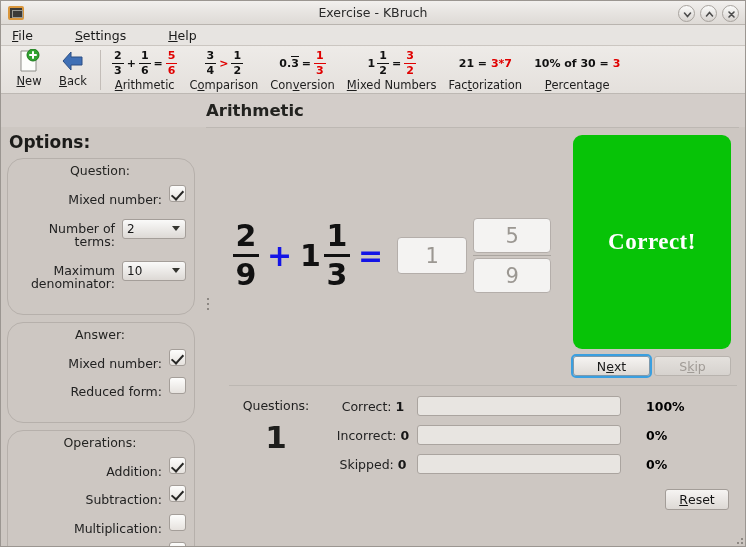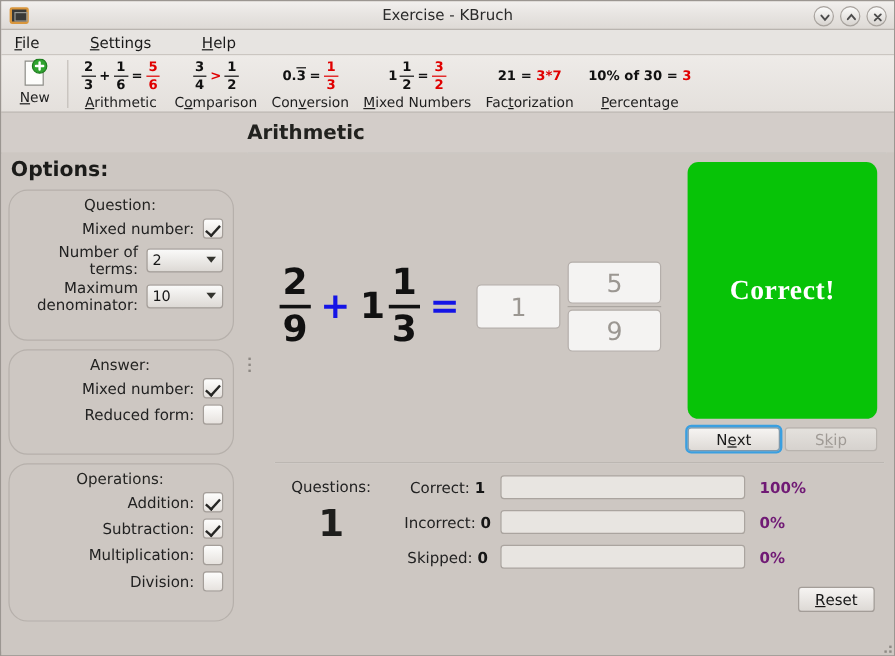--- a/index.html
+++ b/index.html
@@ -171,20 +171,21 @@
     margin-bottom: 3px;
   }
   .opt-row {
     display: flex; align-items: center; justify-content: flex-end;
     gap: 7px; margin: 3px 0;
     min-height: 19px;
   }
   .opt-label {
     font-size: 12.5px; color: #222; text-align: right;
     line-height: 1.08;
+    margin-top: 12px;
   }
   .opt-label.two-line { line-height: 1.08; }
 
   .chk {
     width: 17px; height: 17px; flex: 0 0 17px;
     border: 1px solid #a49e99;
     border-radius: 3px;
     background: linear-gradient(to bottom, #fdfdfc, #e6e2de);
     position: relative;
   }
@@ -369,22 +370,22 @@
     border-radius: 3px;
     background: #e8e5e1;
     overflow: hidden;
     position: relative;
   }
   .bar-fill { height: 100%; }
   .bar-fill.green { background: linear-gradient(to bottom, #5cf25c 0%, #17dd17 40%, #0cc60c 100%); }
   .bar-fill.red { background: linear-gradient(to bottom, #e9a3a3 0%, #dd8a8a 45%, #d78484 100%); }
   .bar-fill.khaki { background: linear-gradient(to bottom, #cfd0a8 0%, #c2c49a 45%, #bdbf95 100%); }
   .bar-pct {
-    font-size: 12.5px; font-weight: bold; color: #701a75;
-    margin-left: 12px;
+    font-size: 12.5px; font-weight: bold; color: #000000;
+    margin-left: 25px;
   }
   .reset-wrap {
     position: absolute; right: 10px; top: 95px;
   }
   .reset-btn {
     width: 64px; height: 21px;
     border: 1px solid #a39d98;
     border-radius: 3px;
     background: linear-gradient(to bottom, #f6f4f2, #ddd9d5);
     font-size: 12.5px; color: #151515;
@@ -440,20 +441,28 @@
         <svg width="24" height="24" viewBox="0 0 24 24">
           <path d="M4 2 H14 L19 7 V22 H4 Z" fill="#fdfdfb" stroke="#8d8d88" stroke-width="1"></path>
           <path d="M14 2 V7 H19" fill="#e4e4df" stroke="#8d8d88" stroke-width="1"></path>
           <circle cx="16" cy="6" r="6" fill="#2fa32f" stroke="#1d7a1d" stroke-width="1"></circle>
           <path d="M16 3 V9 M13 6 H19" stroke="#ffffff" stroke-width="2" stroke-linecap="round"></path>
         </svg>
       </span>
       <span class="tb-label"><u>N</u>ew</span>
     </div>
 
+    <div class="tb-btn">
+      <span class="icon-back">
+        <svg width="24" height="24" viewBox="0 0 24 24">
+          <path d="M10 3 L2 12 L10 21 V16 H21 V8 H10 Z" fill="#3f6fb5" stroke="#2c4f84" stroke-width="1" stroke-linejoin="round"></path>
+        </svg>
+      </span>
+      <span class="tb-label"><u>B</u>ack</span>
+    </div>
 
     <div class="tb-sep"></div>
 
     <div class="tb-btn">
       <span class="frac-icon">
         <span class="fi-frac">
             <span class="num">2</span>
             <span class="bar"></span>
             <span class="den">3</span>
           </span>

